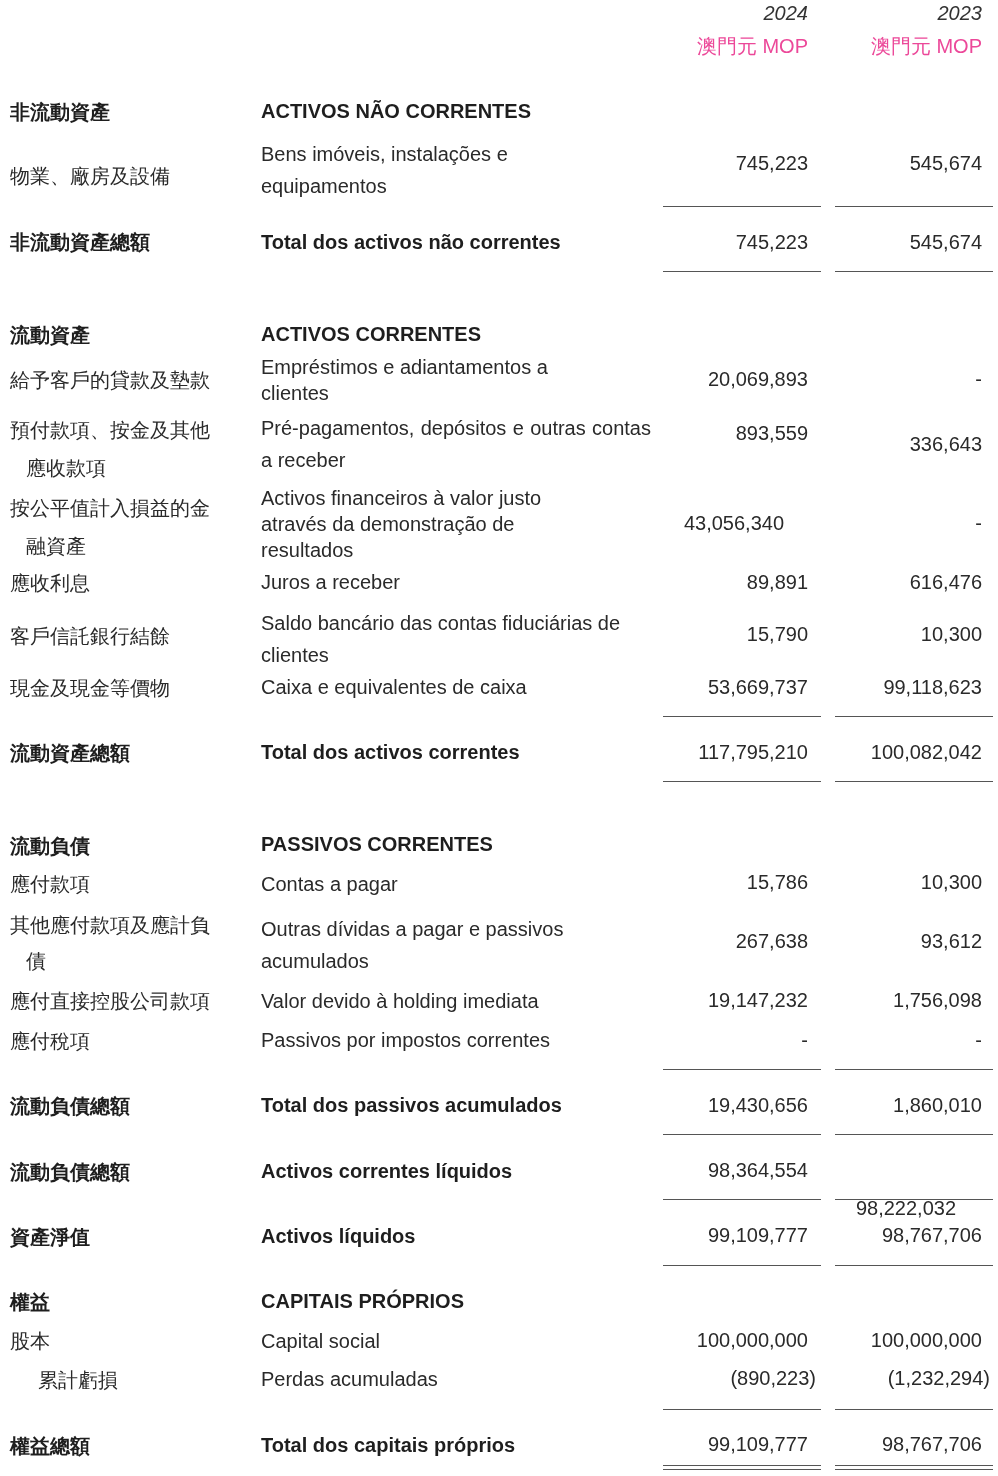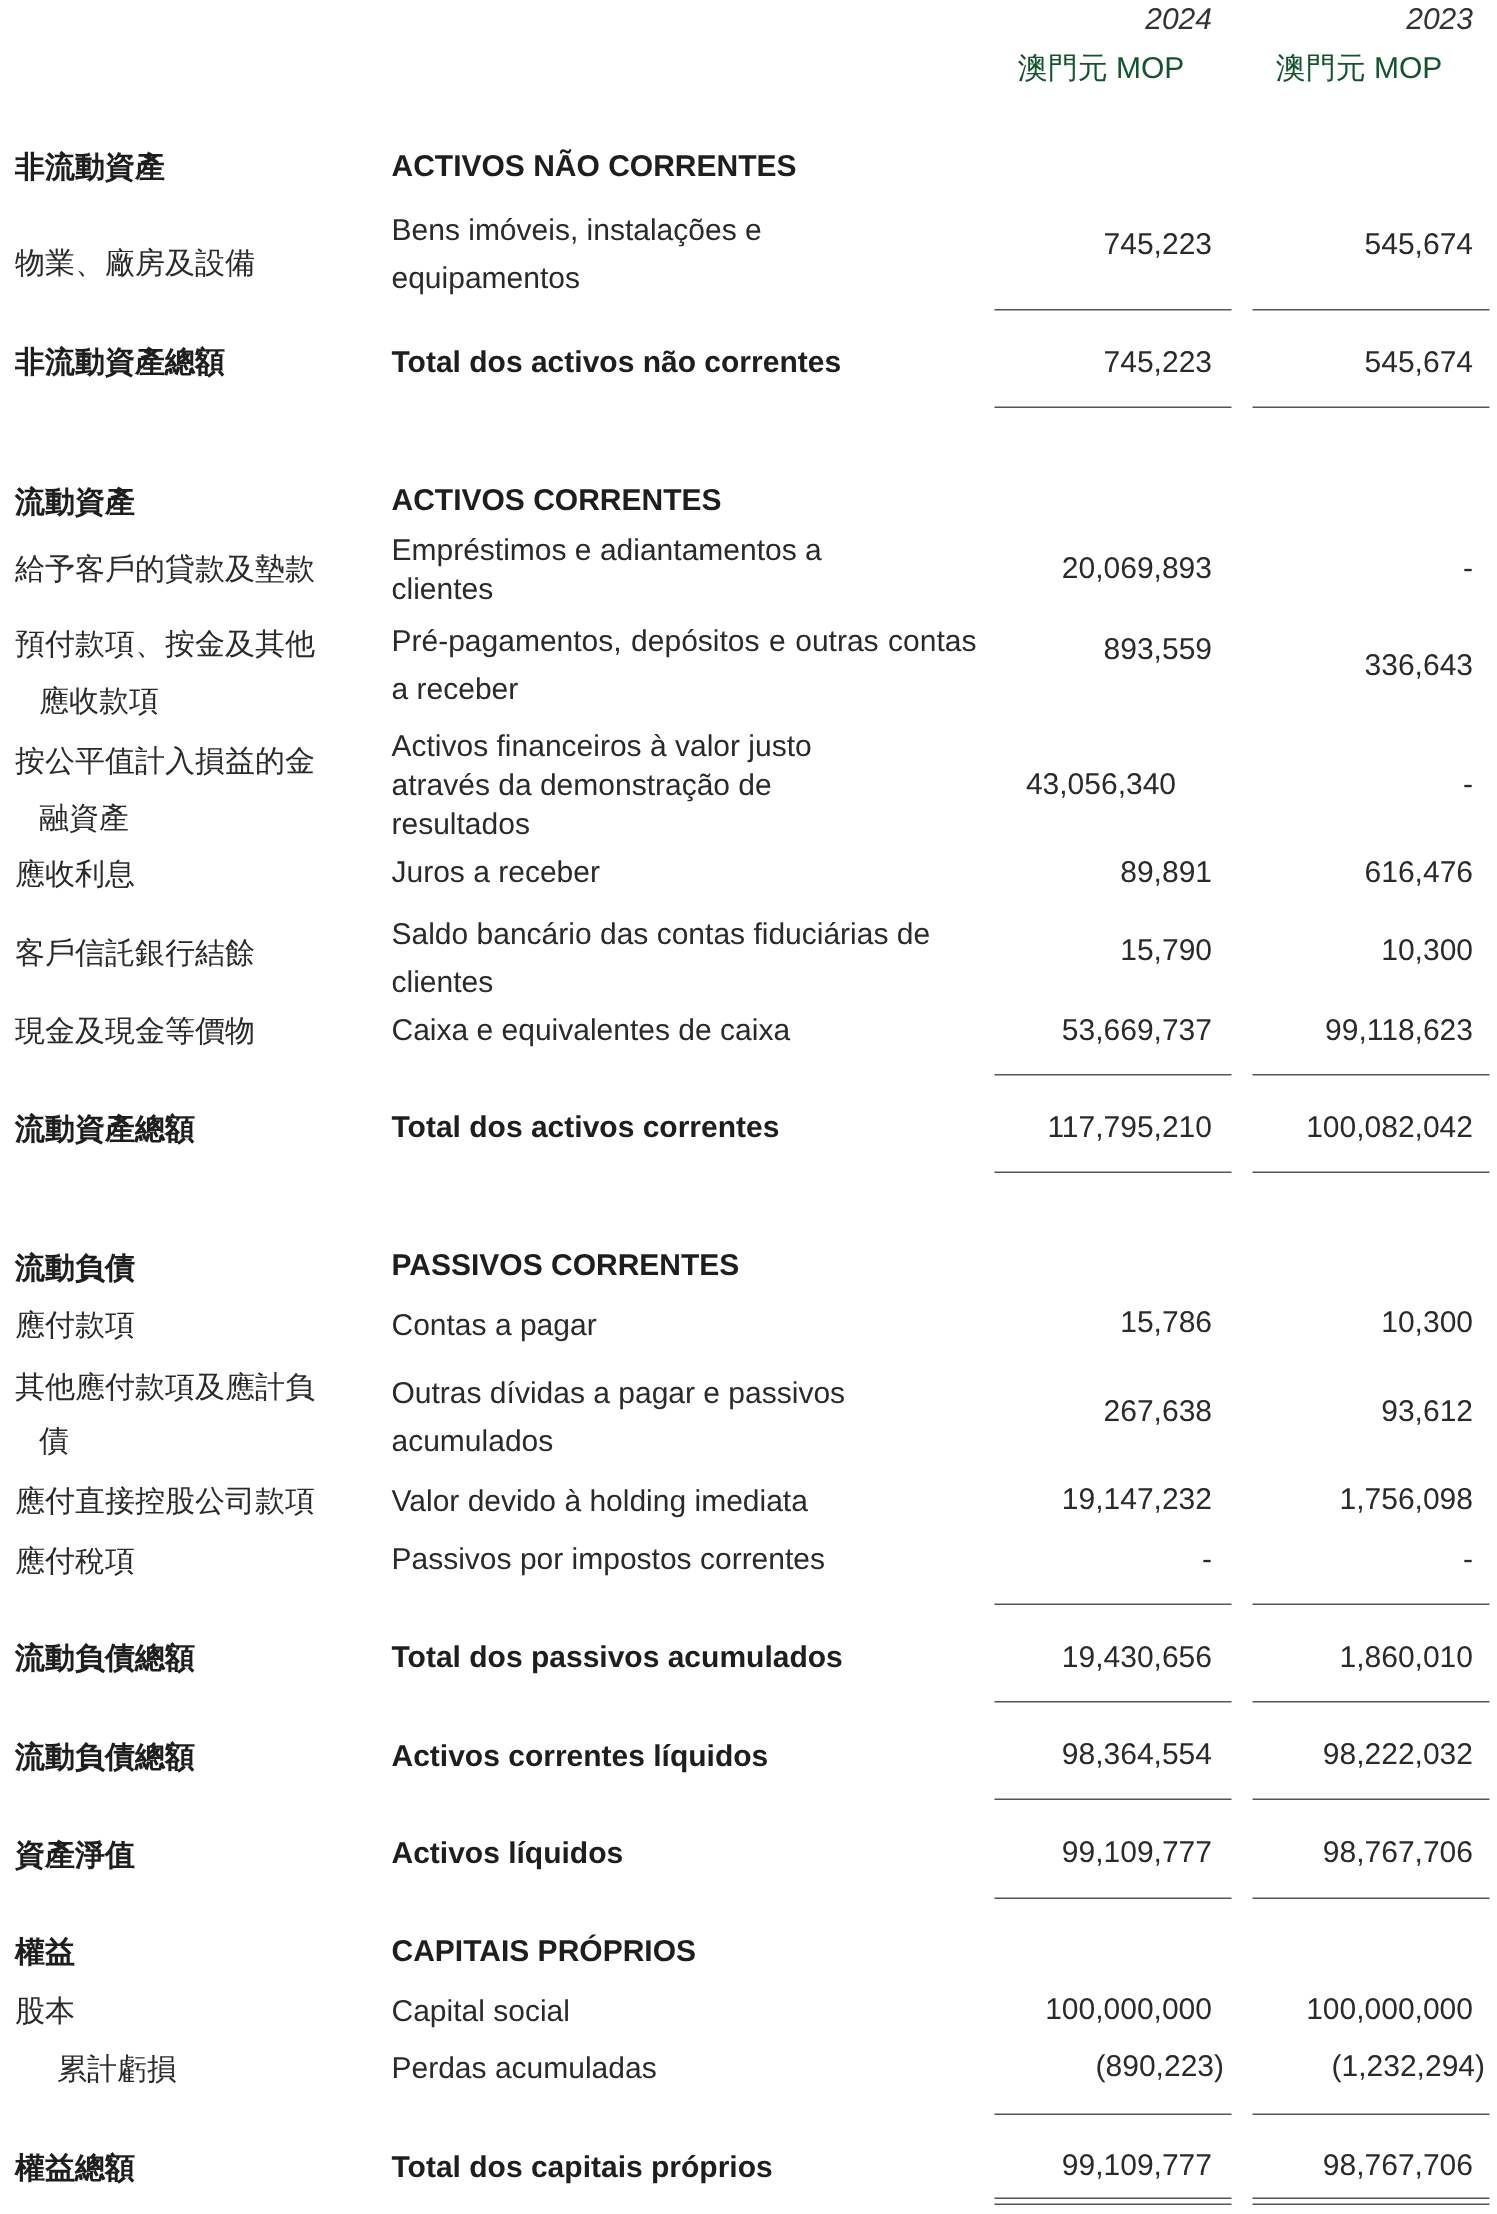--- a/index.html
+++ b/index.html
@@ -11,21 +11,21 @@
   }
   .abs { position: absolute; }
   .zh { left: 10px; width: 240px; line-height: 32px; }
   .zh.bold { font-weight: bold; color: #1e1e1e; }
   .pt { left: 261px; width: 400px; line-height: 26px; }
   .pt.bold { font-weight: bold; color: #1e1e1e; }
   .num { text-align: right; line-height: 26px; }
   .c1 { left: 660px; width: 148px; }
   .c2 { left: 830px; width: 152px; }
   .hdr-year { font-style: italic; text-align: right; color: #333; }
-  .hdr-cur { text-align: center; color: #14532d; }
+  .hdr-cur { text-align: right; color: #ec4899; }
   .rule { height: 0; border-top: 1.5px solid #555; }
   .rule.r1 { left: 663px; width: 158px; }
   .rule.r2 { left: 835px; width: 158px; }
   .drule { height: 3px; border-top: 1.5px solid #555; border-bottom: 1.5px solid #555; }
   .drule.r1 { left: 663px; width: 158px; }
   .drule.r2 { left: 835px; width: 158px; }
   .indent2 { padding-left: 16px; display: block; }
 </style>
 </head>
 <body>
@@ -160,21 +160,21 @@
   <div class="abs num c1" style="top:1092px;">19,430,656</div>
   <div class="abs num c2" style="top:1092px;">1,860,010</div>
 </div>
 <div class="abs rule r1" style="top:1134px;"></div>
 <div class="abs rule r2" style="top:1134px;"></div>
 
 <div>
   <div class="abs zh bold" style="top:1156px;">流動負債總額</div>
   <div class="abs pt bold" style="top:1158px;">Activos correntes líquidos</div>
   <div class="abs num c1" style="top:1157px;">98,364,554</div>
-  <div class="abs num c2" style="top:1157px;">98,222,032</div>
+  <div class="abs num c2" style="top:1195px;text-align:center;">98,222,032</div>
 </div>
 <div class="abs rule r1" style="top:1199px;"></div>
 <div class="abs rule r2" style="top:1199px;"></div>
 
 <div>
   <div class="abs zh bold" style="top:1221px;">資產淨值</div>
   <div class="abs pt bold" style="top:1223px;">Activos líquidos</div>
   <div class="abs num c1" style="top:1222px;">99,109,777</div>
   <div class="abs num c2" style="top:1222px;">98,767,706</div>
 </div>

